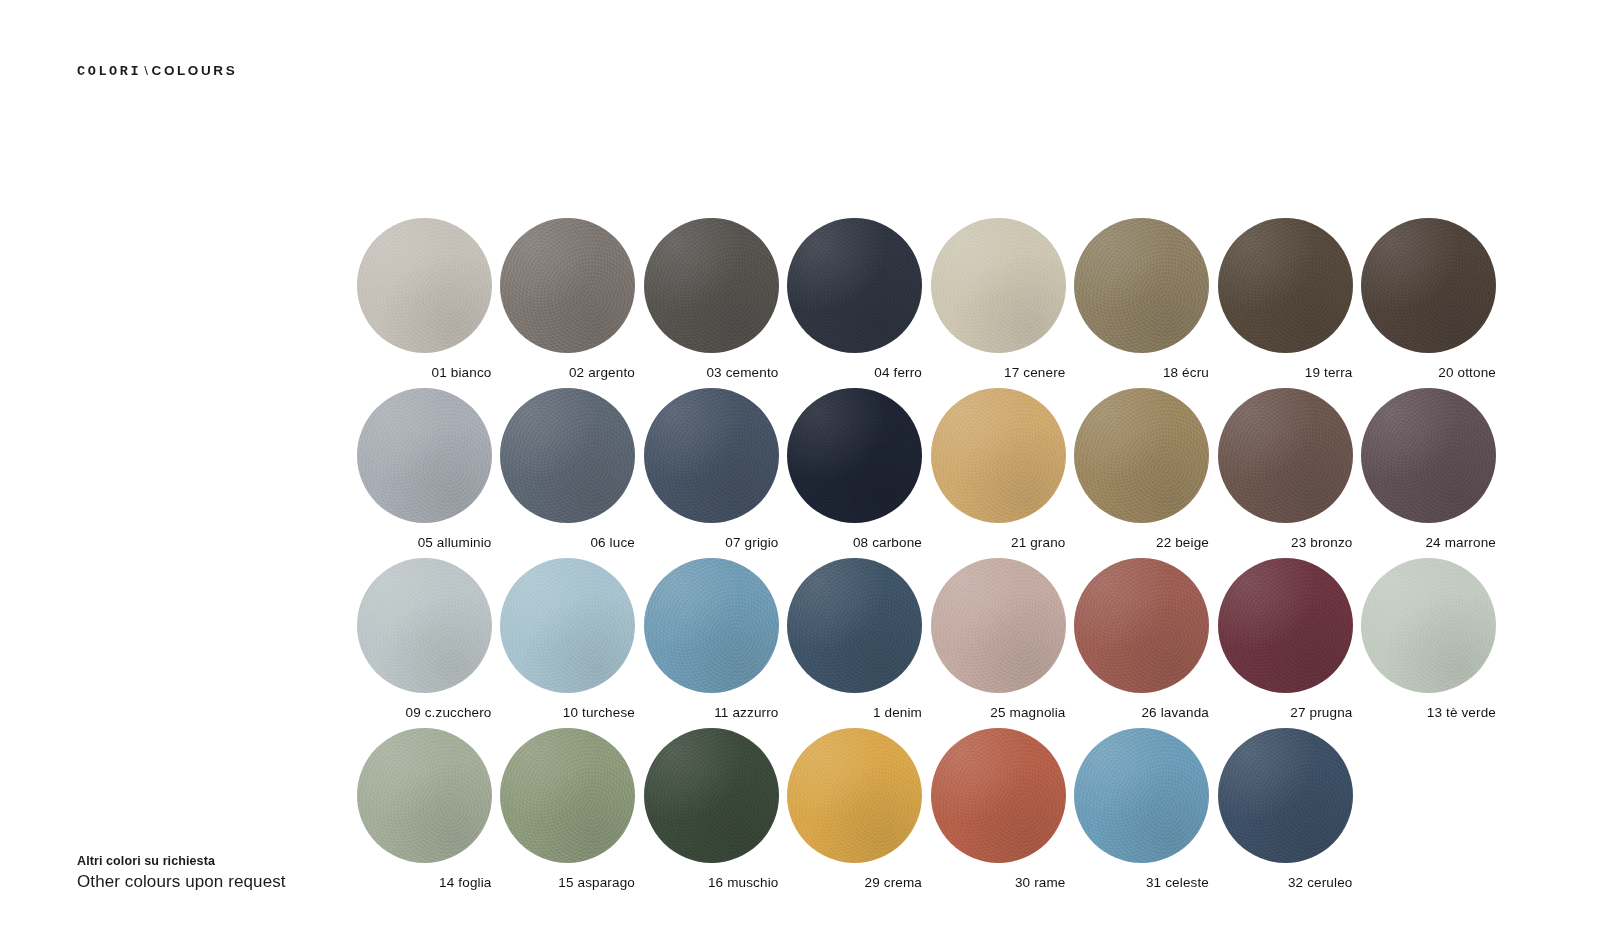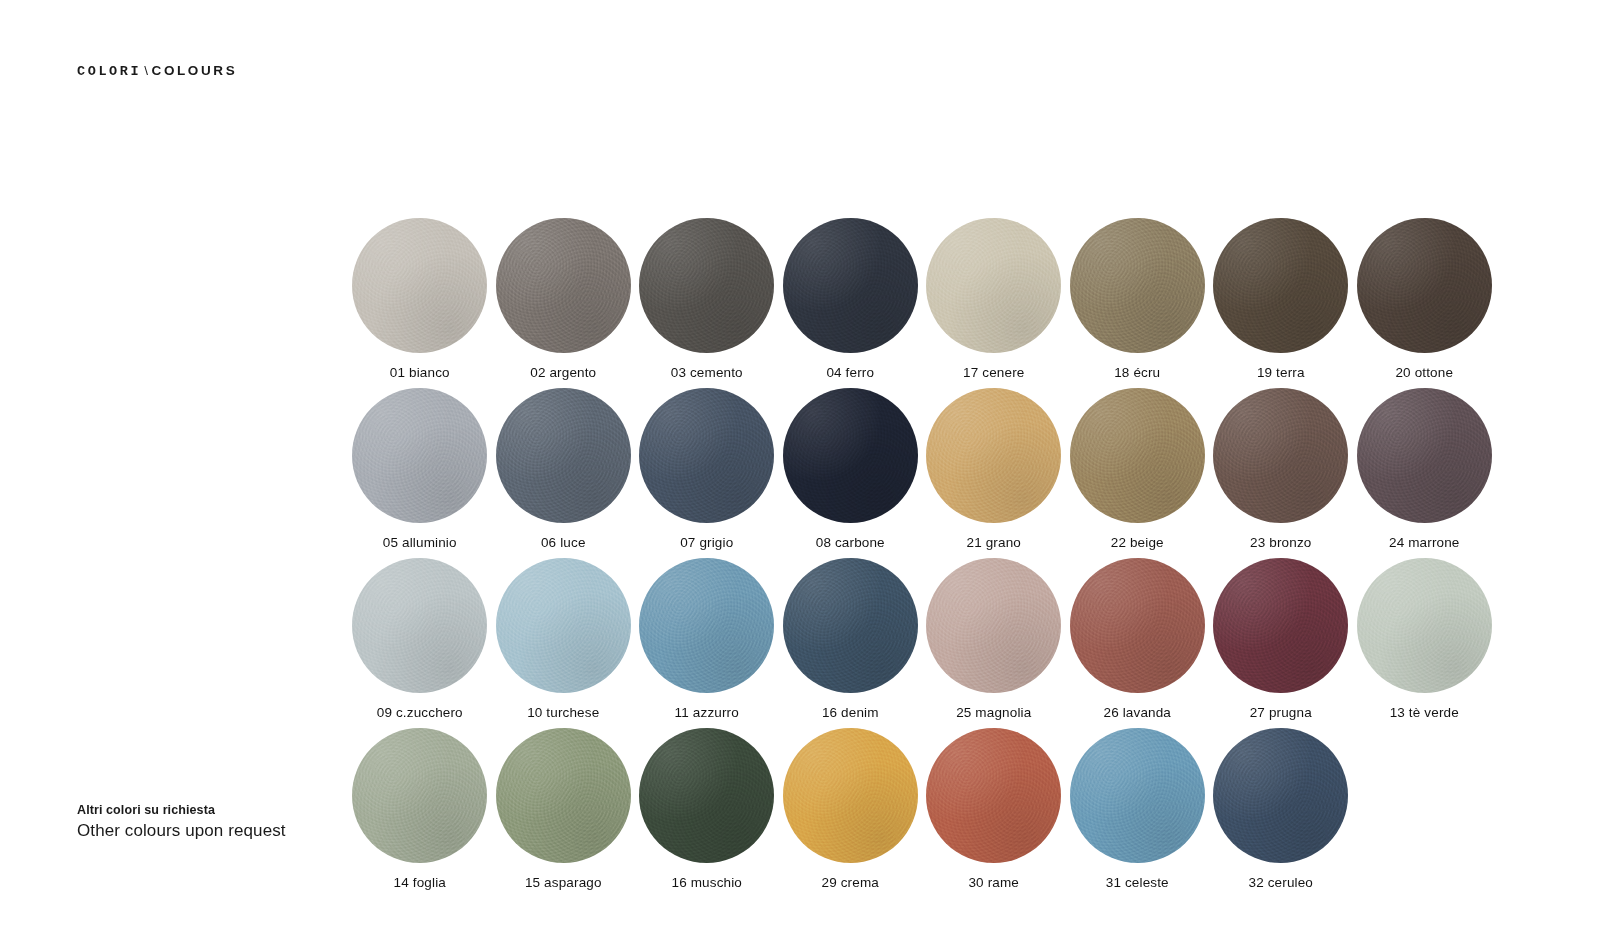--- a/index.html
+++ b/index.html
@@ -35,21 +35,21 @@
     padding: 0 1px 0 3px;
   }
   #page-header .hdr-light {
     font-weight: 700;
   }
 
   
   #footer-note {
     position: absolute;
     left: 77px;
-    top: 801px;
+    top: 852px;
     line-height: 1.45;
     white-space: nowrap;
   }
   #footer-note .note-it {
     display: block;
     font-size: 12.5px;
     font-weight: 700;
     letter-spacing: 0.1px;
   }
   #footer-note .note-en {
@@ -66,21 +66,21 @@
     top: 218px;
     width: 1150px;
     display: grid;
     grid-template-columns: repeat(8, 143.5px);
     grid-auto-rows: 170px;
   }
   .swatch-cell {
     width: 143.5px;
     display: flex;
     flex-direction: column;
-    align-items: center;
+    align-items: flex-end;
   }
   .swatch-disc {
     width: 135px;
     height: 135px;
     border-radius: 50%;
     position: relative;
     overflow: hidden;
     flex: 0 0 auto;
   }
   
@@ -197,21 +197,21 @@
     <div class="swatch-cell">
       <div class="swatch-disc" style="background: rgb(167, 195, 207);"></div>
       <div class="swatch-label">10 turchese</div>
     </div>
     <div class="swatch-cell">
       <div class="swatch-disc" style="background: rgb(111, 155, 180);"></div>
       <div class="swatch-label">11 azzurro</div>
     </div>
     <div class="swatch-cell">
       <div class="swatch-disc" style="background: rgb(62, 83, 102);"></div>
-      <div class="swatch-label">16 denim</div>
+      <div class="swatch-label">1 denim</div>
     </div>
     <div class="swatch-cell">
       <div class="swatch-disc" style="background: rgb(195, 170, 162);"></div>
       <div class="swatch-label">25 magnolia</div>
     </div>
     <div class="swatch-cell">
       <div class="swatch-disc" style="background: rgb(156, 93, 82);"></div>
       <div class="swatch-label">26 lavanda</div>
     </div>
     <div class="swatch-cell">

